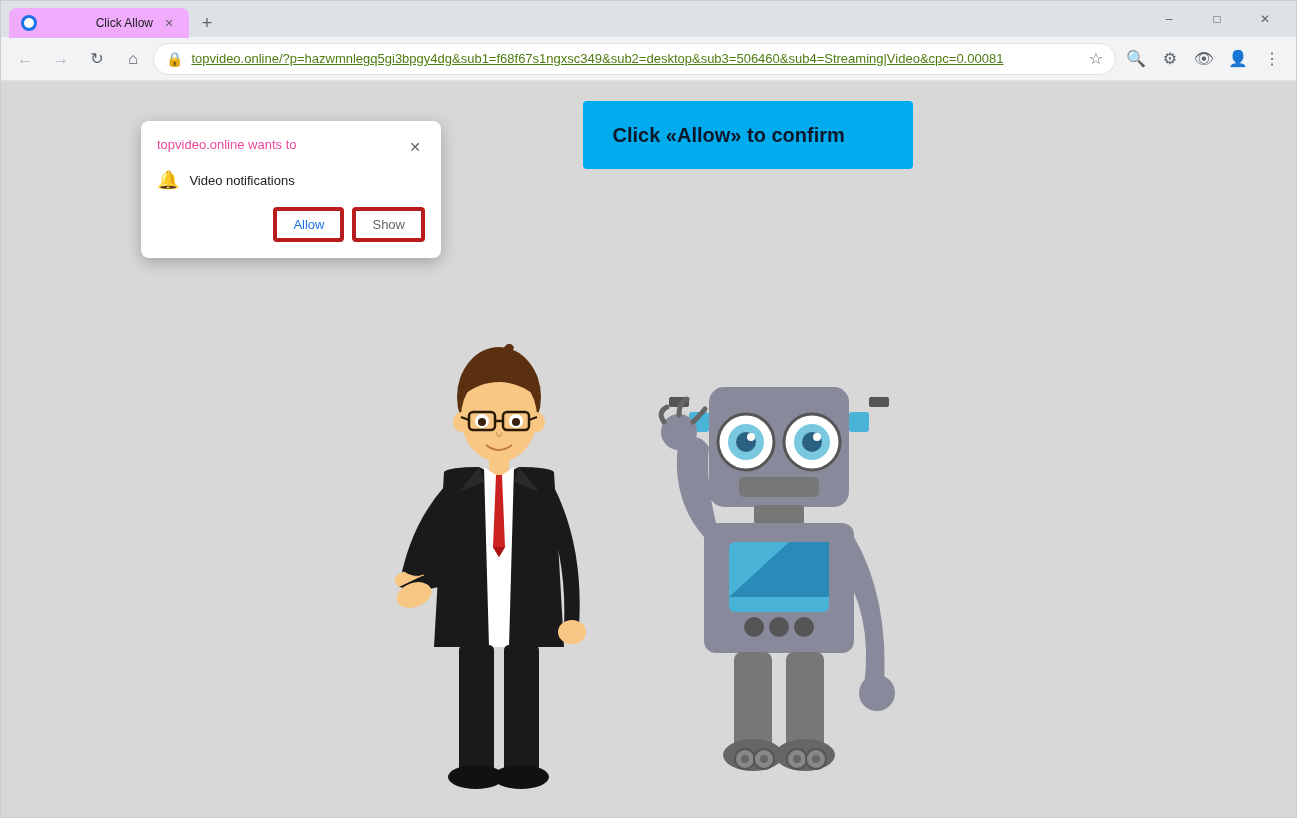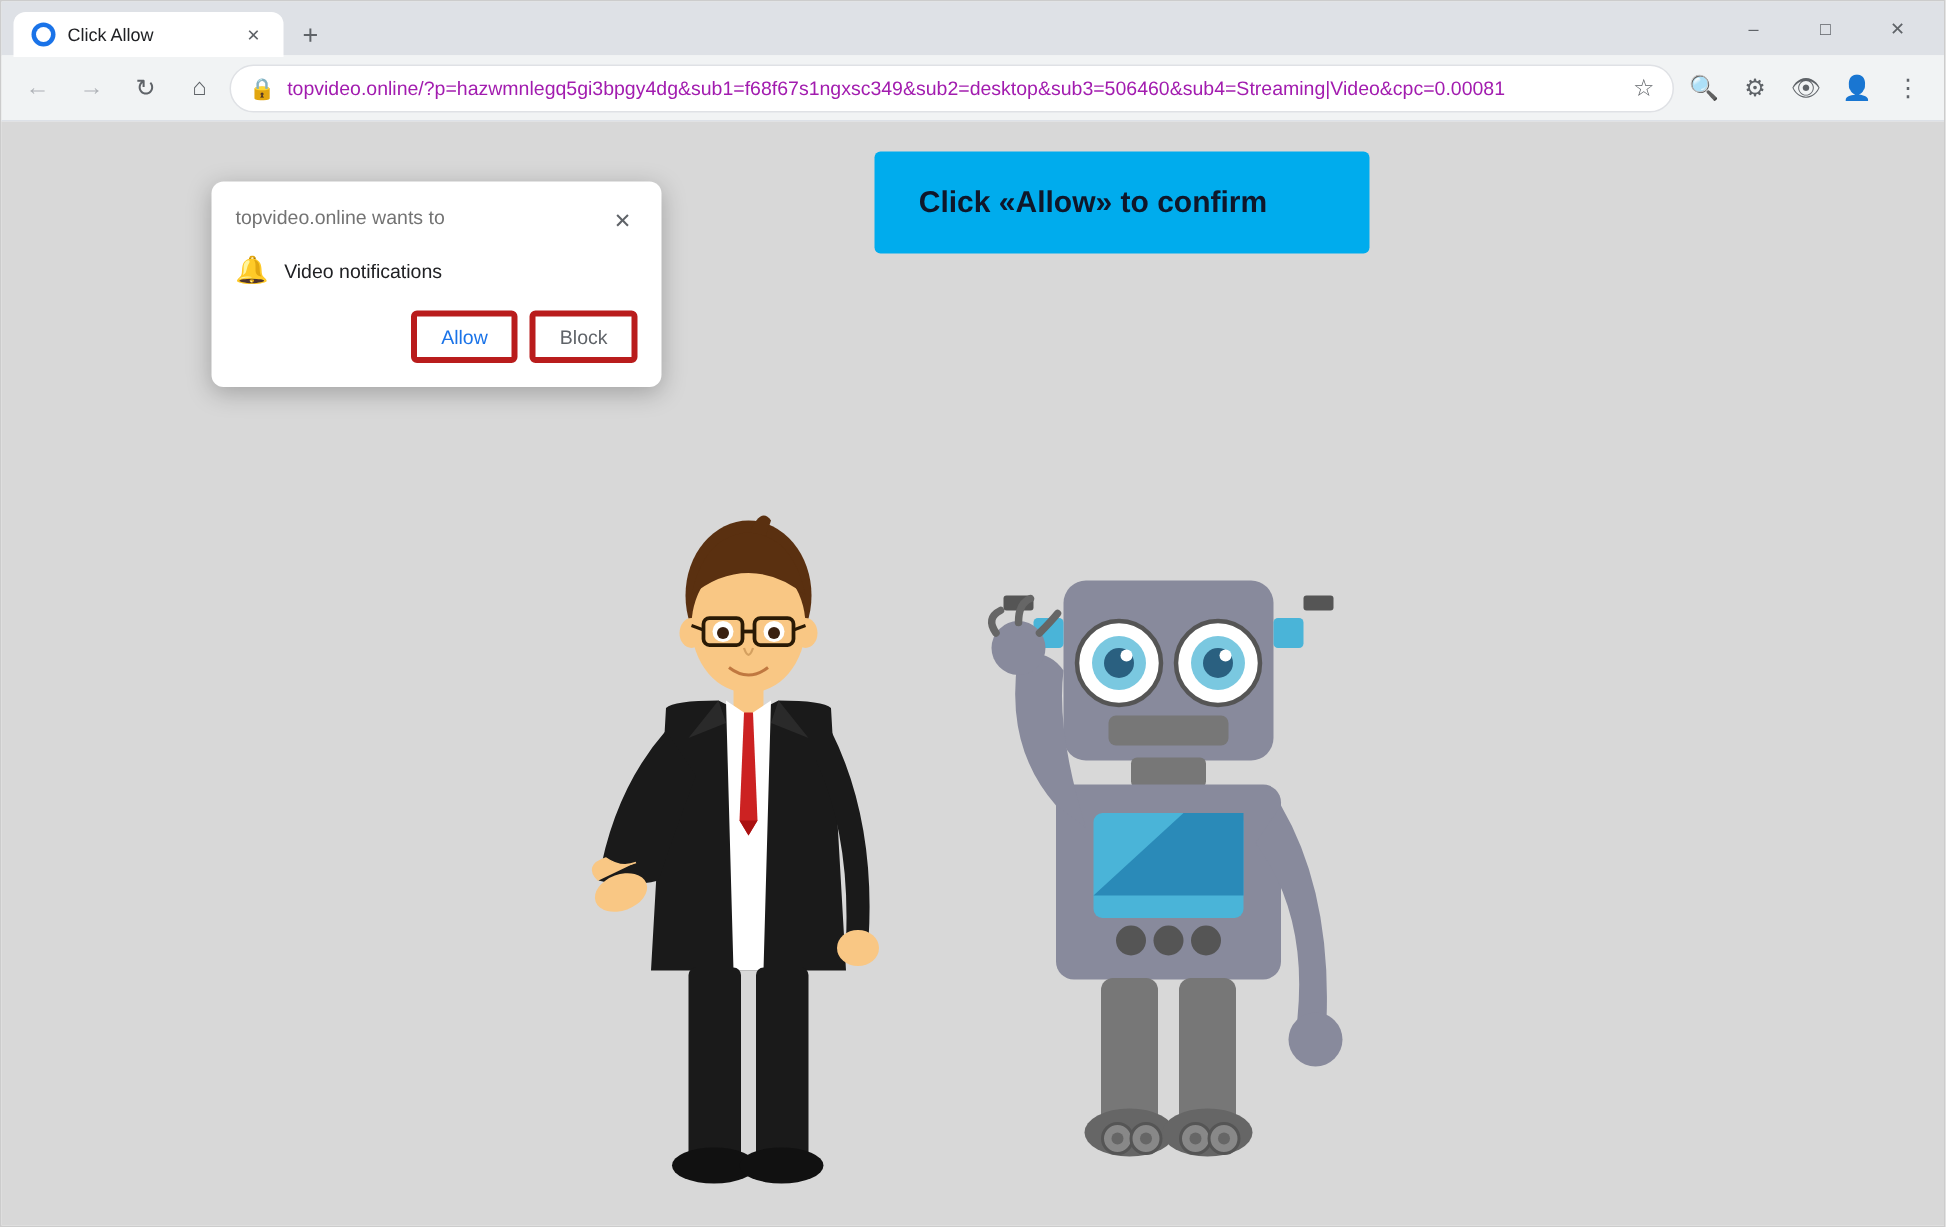--- a/index.html
+++ b/index.html
@@ -21,28 +21,29 @@
     .tab-bar {
       display: flex;
       align-items: flex-end;
       height: 36px;
       flex: 1;
     }
     .tab {
       display: flex;
       align-items: center;
       height: 30px;
-      background: #ffffff;
+      background: #f0abfc;
       border-radius: 8px 8px 0 0;
       padding: 0 12px;
       gap: 8px;
       min-width: 180px;
       max-width: 240px;
       position: relative;
       top: 1px;
+      text-align: right;
     }
     .tab-favicon {
       width: 16px; height: 16px;
       background: #1a73e8;
       border-radius: 50%;
       flex-shrink: 0;
       display: flex; align-items: center; justify-content: center;
     }
     .tab-favicon-inner {
       width: 10px; height: 10px;
@@ -120,22 +121,23 @@
       align-items: center;
       padding: 0 12px;
       gap: 8px;
     }
     .lock-icon { color: #5f6368; font-size: 14px; }
     .address-bar {
       flex: 1;
       border: none;
       outline: none;
       font-size: 13px;
-      color: #a21caf;
+      color: #4d7c0f;
       background: transparent;
+      text-decoration: underline;
     }
     .star-icon { color: #5f6368; font-size: 16px; cursor: pointer; }
 
     .toolbar-actions {
       display: flex;
       align-items: center;
       gap: 2px;
     }
 
     
@@ -176,21 +178,21 @@
       z-index: 100;
     }
     .popup-header {
       display: flex;
       justify-content: space-between;
       align-items: flex-start;
       margin-bottom: 12px;
     }
     .popup-title {
       font-size: 13px;
-      color: #737373;
+      color: #ec4899;
       font-weight: 400;
     }
     .popup-close {
       width: 20px; height: 20px;
       display: flex; align-items: center; justify-content: center;
       cursor: pointer;
       color: #5f6368;
       font-size: 14px;
       border-radius: 50%;
     }
@@ -283,21 +285,21 @@
       <div class="popup-header">
         <span class="popup-title">topvideo.online wants to</span>
         <div class="popup-close">✕</div>
       </div>
       <div class="popup-notification-row">
         <span class="bell-icon">🔔</span>
         <span class="notification-text">Video notifications</span>
       </div>
       <div class="popup-actions">
         <button class="popup-btn allow">Allow</button>
-        <button class="popup-btn block">Block</button>
+        <button class="popup-btn block">Show</button>
       </div>
     </div>
 
     <div class="banner">
       <span>Click «Allow» to confirm</span><br>
     </div>
 
     <div class="illustration">
 
       <svg width="220" height="470" viewBox="0 0 220 470">

